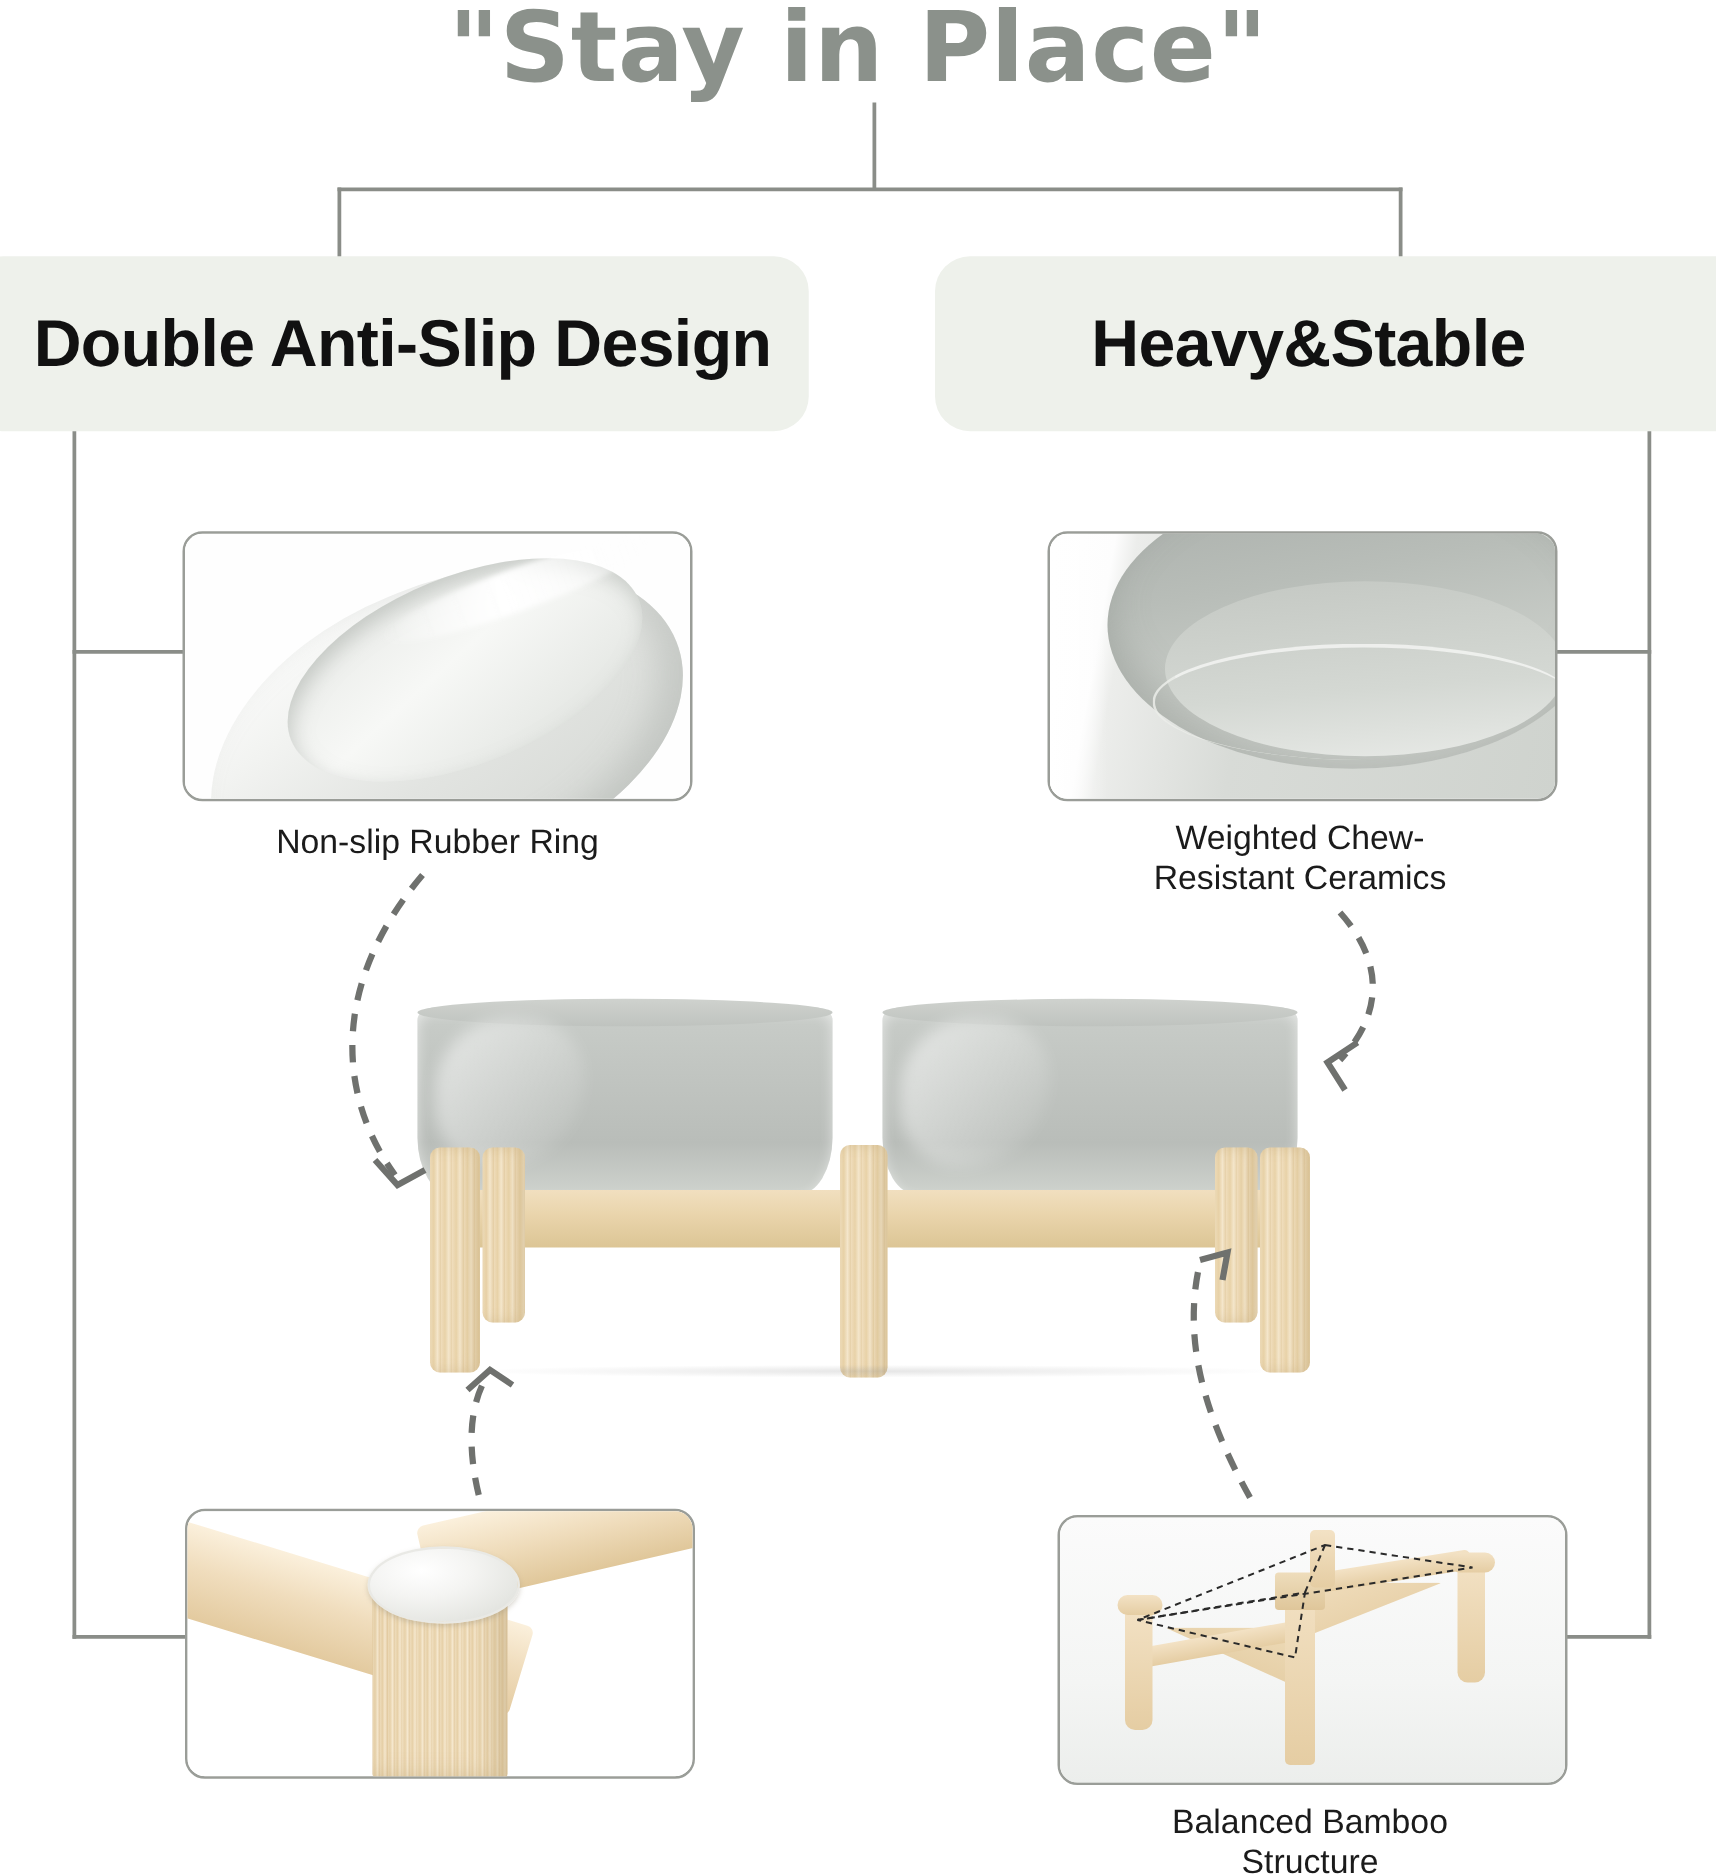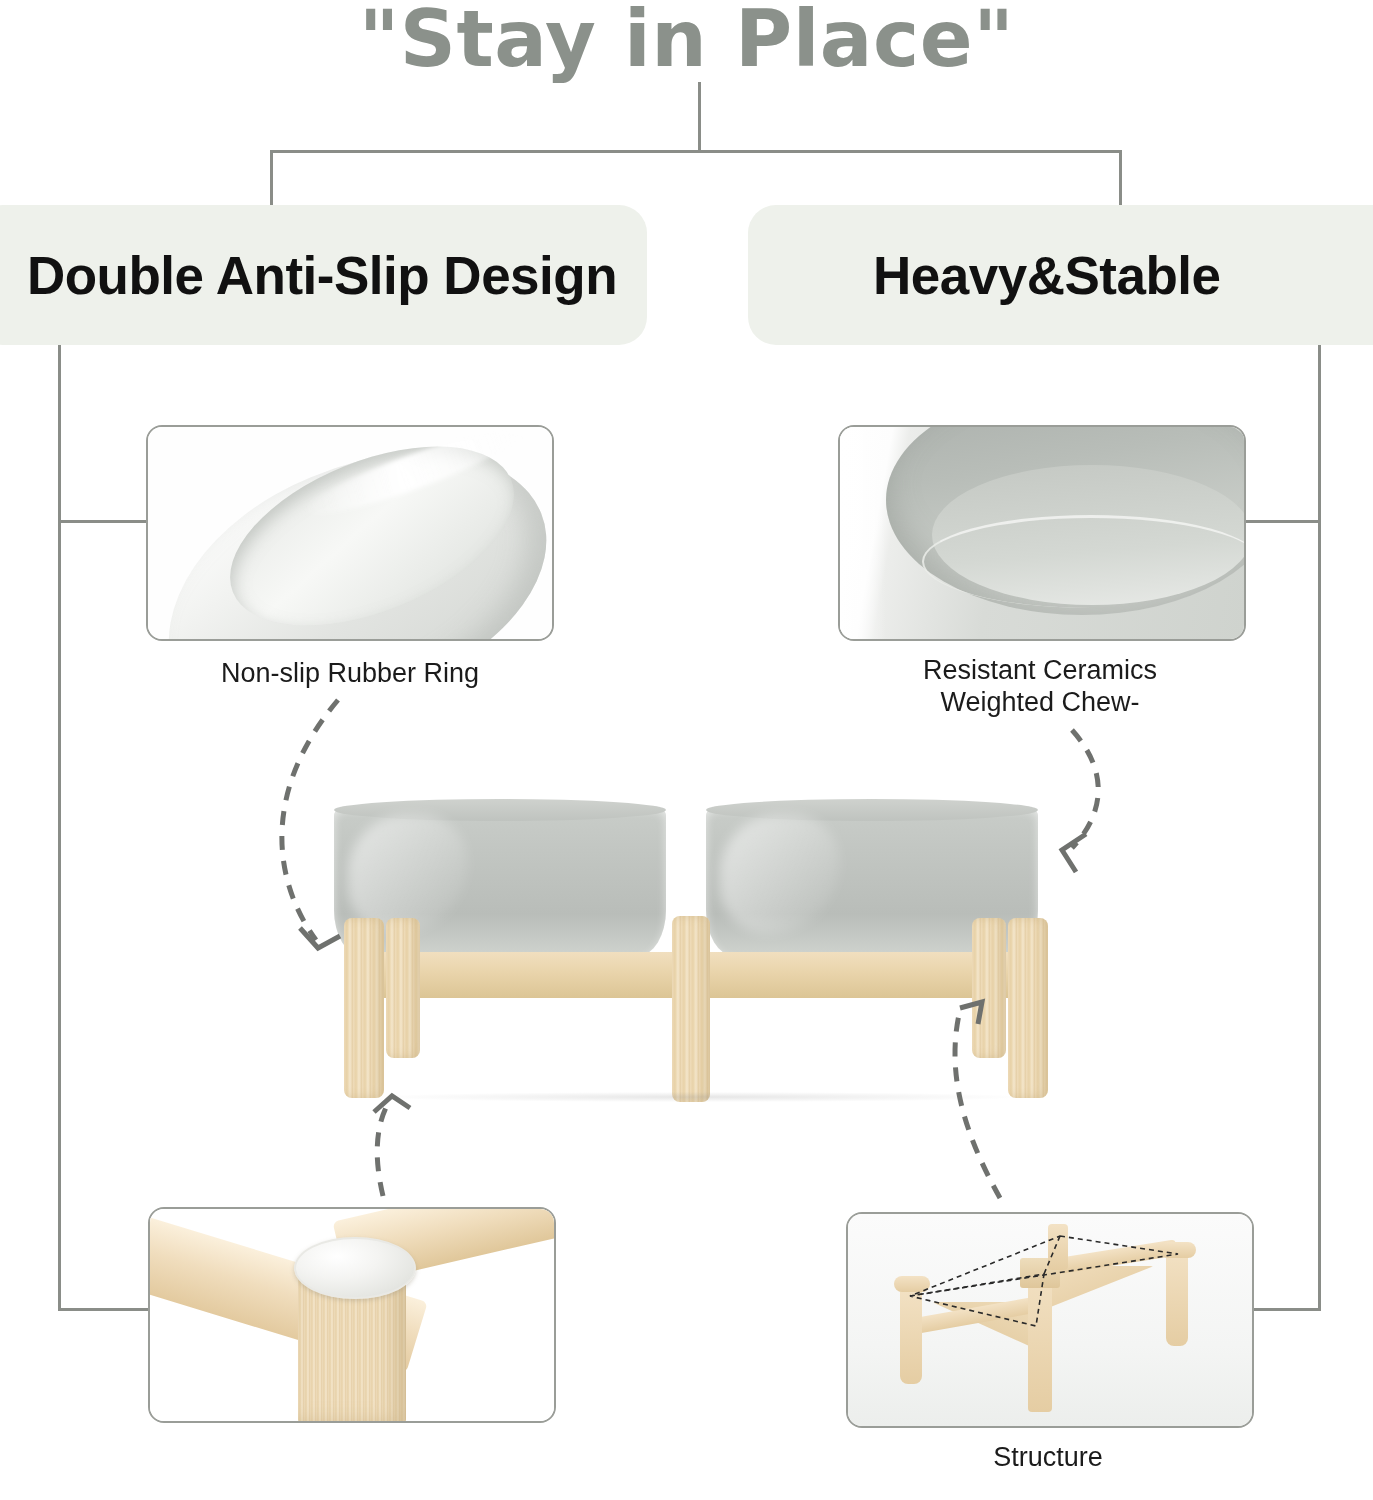--- a/index.html
+++ b/index.html
@@ -228,22 +228,22 @@
 
   <div class="card" id="thumb2">
     <div class="bg">
       <div class="cavity"></div>
       <div class="floor"></div>
       <div class="rimline"></div>
       <div class="edgehi"></div>
     </div>
   </div>
   <div class="caption" style="left:838px;top:655px;width:404px;">
+    <div>Weighted Chew-</div>
     <div>Resistant Ceramics</div>
-    <div>Weighted Chew-</div>
   </div>
 
   <div class="card" id="thumb3">
     <div class="bg">
       <div class="bam beamL"></div>
       <div class="bam beamR"></div>
       <div class="leg"></div>
       <div class="pad"></div>
     </div>
   </div>
@@ -264,20 +264,21 @@
       <svg class="tri" viewBox="0 0 404 212">
         <g fill="none" stroke="#2a2a2a" stroke-width="1.6" stroke-dasharray="5,4">
           <polygon points="212,22 330,40 62,82"></polygon>
           <polygon points="62,82 196,60 188,112"></polygon>
           <line x1="212" y1="22" x2="196" y2="60"></line>
         </g>
       </svg>
     </div>
   </div>
   <div class="caption" style="left:846px;top:1442px;width:404px;">
+    <div>Balanced Bamboo</div>
     <div>Structure</div>
   </div>
 
   <div class="product">
     <div class="bowlBig left">
       <div class="toprim"></div>
       <div class="sheen"></div>
     </div>
     <div class="bowlBig right">
       <div class="toprim"></div>

